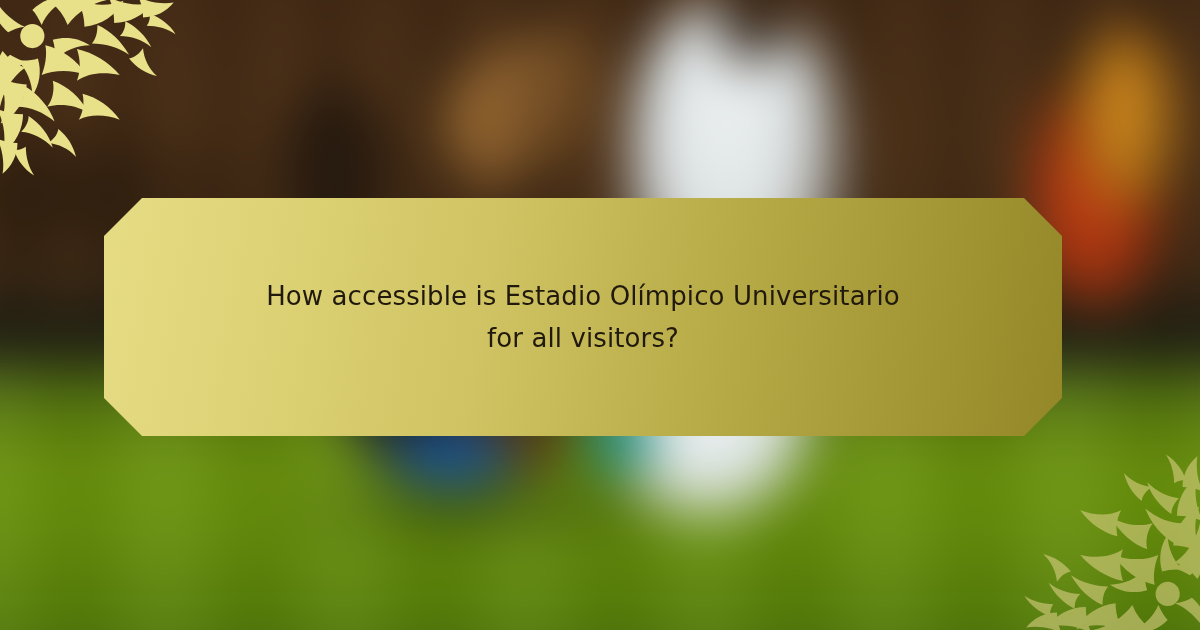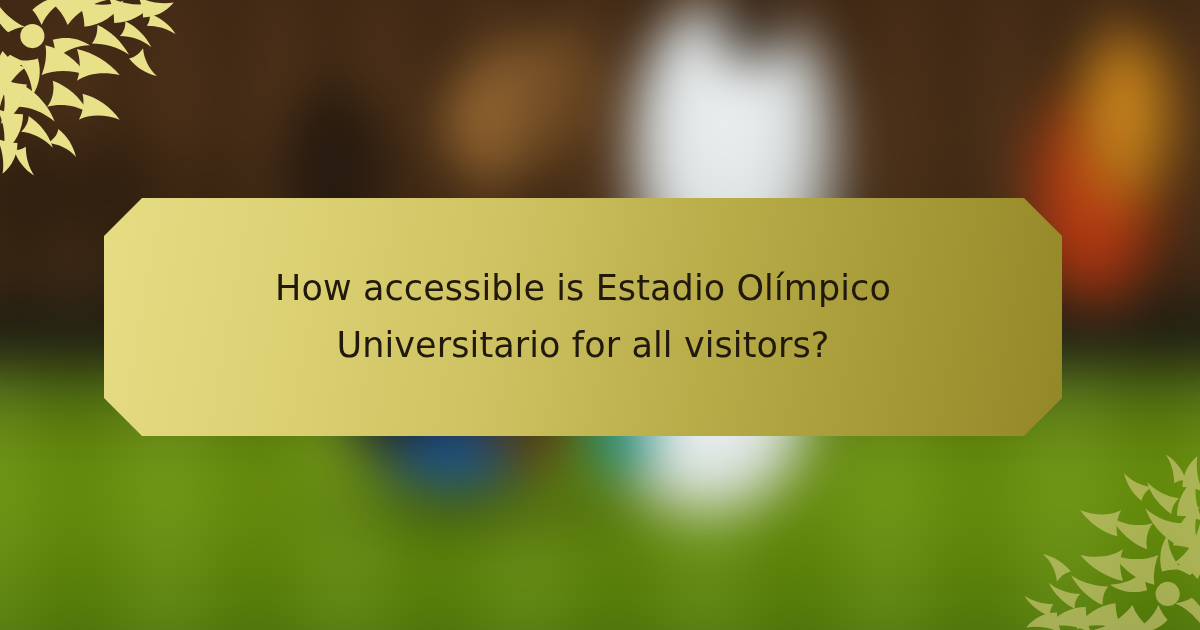--- a/index.html
+++ b/index.html
@@ -205,21 +205,21 @@
     display: flex;
     flex-direction: column;
     align-items: center;
     justify-content: center;
     padding: 0 64px;
     box-sizing: border-box;
   }
   .headline {
     margin: 0;
     font-family: "DejaVu Sans", sans-serif;
-    font-size: 35px;
+    font-size: 26px;
     font-weight: 400;
     line-height: 1.62;
     color: #20190c;
     text-align: center;
     letter-spacing: 0.1px;
     max-width: 640px;
   }
 </style>
 </head>
 <body>

